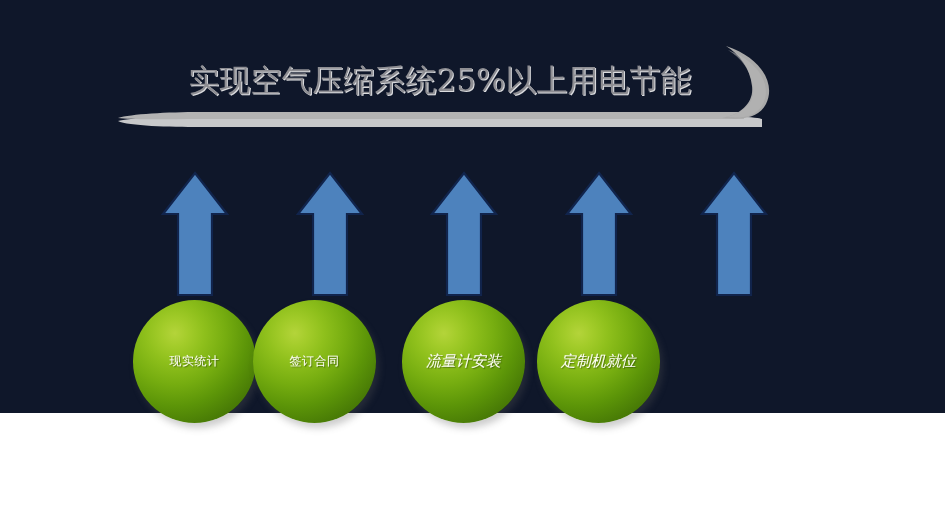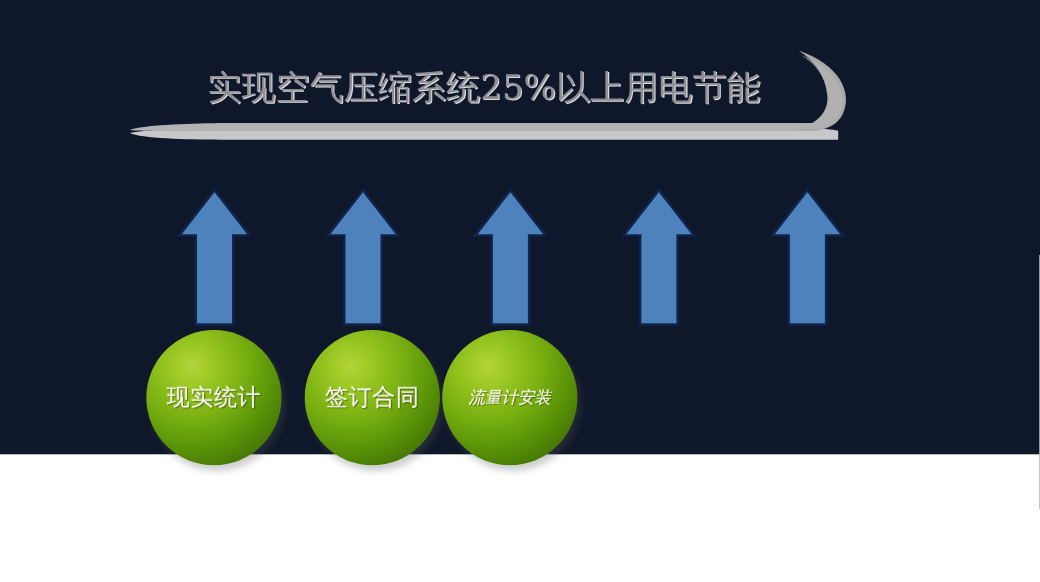--- a/index.html
+++ b/index.html
@@ -71,21 +71,21 @@
         #4a7d06 76%,
         #3d6a05 90%,
         #365f04 100%);
     box-shadow: 3px 5px 7px rgba(90,90,90,0.30);
     display: flex;
     align-items: center;
     justify-content: center;
   }
   .node-label {
     font-family: "DejaVu Sans", "Liberation Sans", sans-serif;
-    font-size: 21px;
+    font-size: 12px;
     line-height: 21px;
     color: #fdfdf5;
     text-align: center;
     white-space: pre-line;
     text-shadow:
        1px 1px 1px rgba(40,60,10,0.55),
       -0.5px -0.5px 0.5px rgba(255,255,255,0.25);
     letter-spacing: 0.5px;
     padding: 0 4px;
   }
@@ -144,23 +144,26 @@
   </svg>
 
   <svg class="arrow" style="left:699px;" width="70" height="128" viewBox="0 0 70 128">
     <polygon points="35,3 67,44 52,44 52,125 18,125 18,44 3,44" fill="#4d82bd" stroke="#11244c" stroke-width="2.2" stroke-linejoin="miter"></polygon>
   </svg>
 
   <div class="node" style="left:133px;">
     <span class="node-label">现实统计</span>
   </div>
 
-  <div class="node" style="left:277px;">
+  <div class="node" style="left:253px;">
     <span class="node-label">签订合同</span>
   </div>
 
   <div class="node" style="left:402px;">
     <span class="node-label small">流量计安装</span>
   </div>
 
+  <div class="node" style="left:537px;">
+    <span class="node-label small">定制机就位</span>
+  </div>
 
 
 </div>
 
 </body></html>

